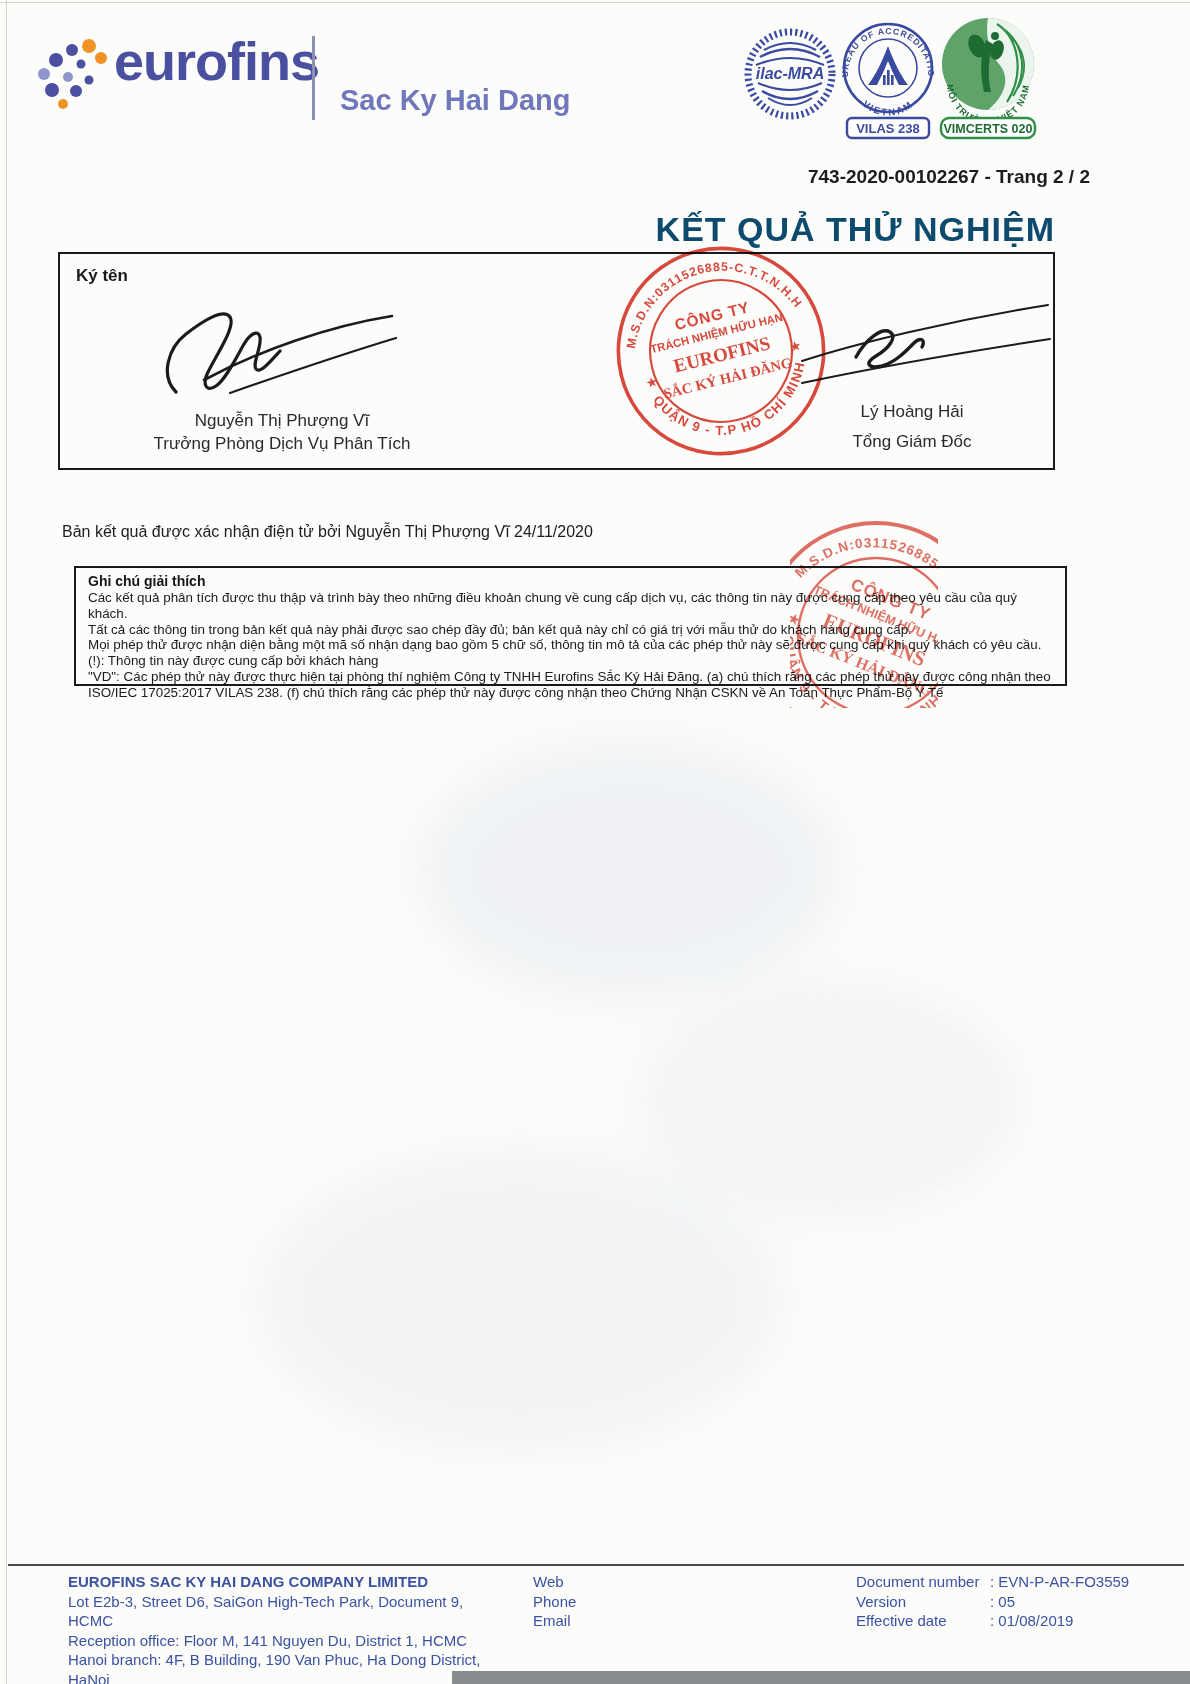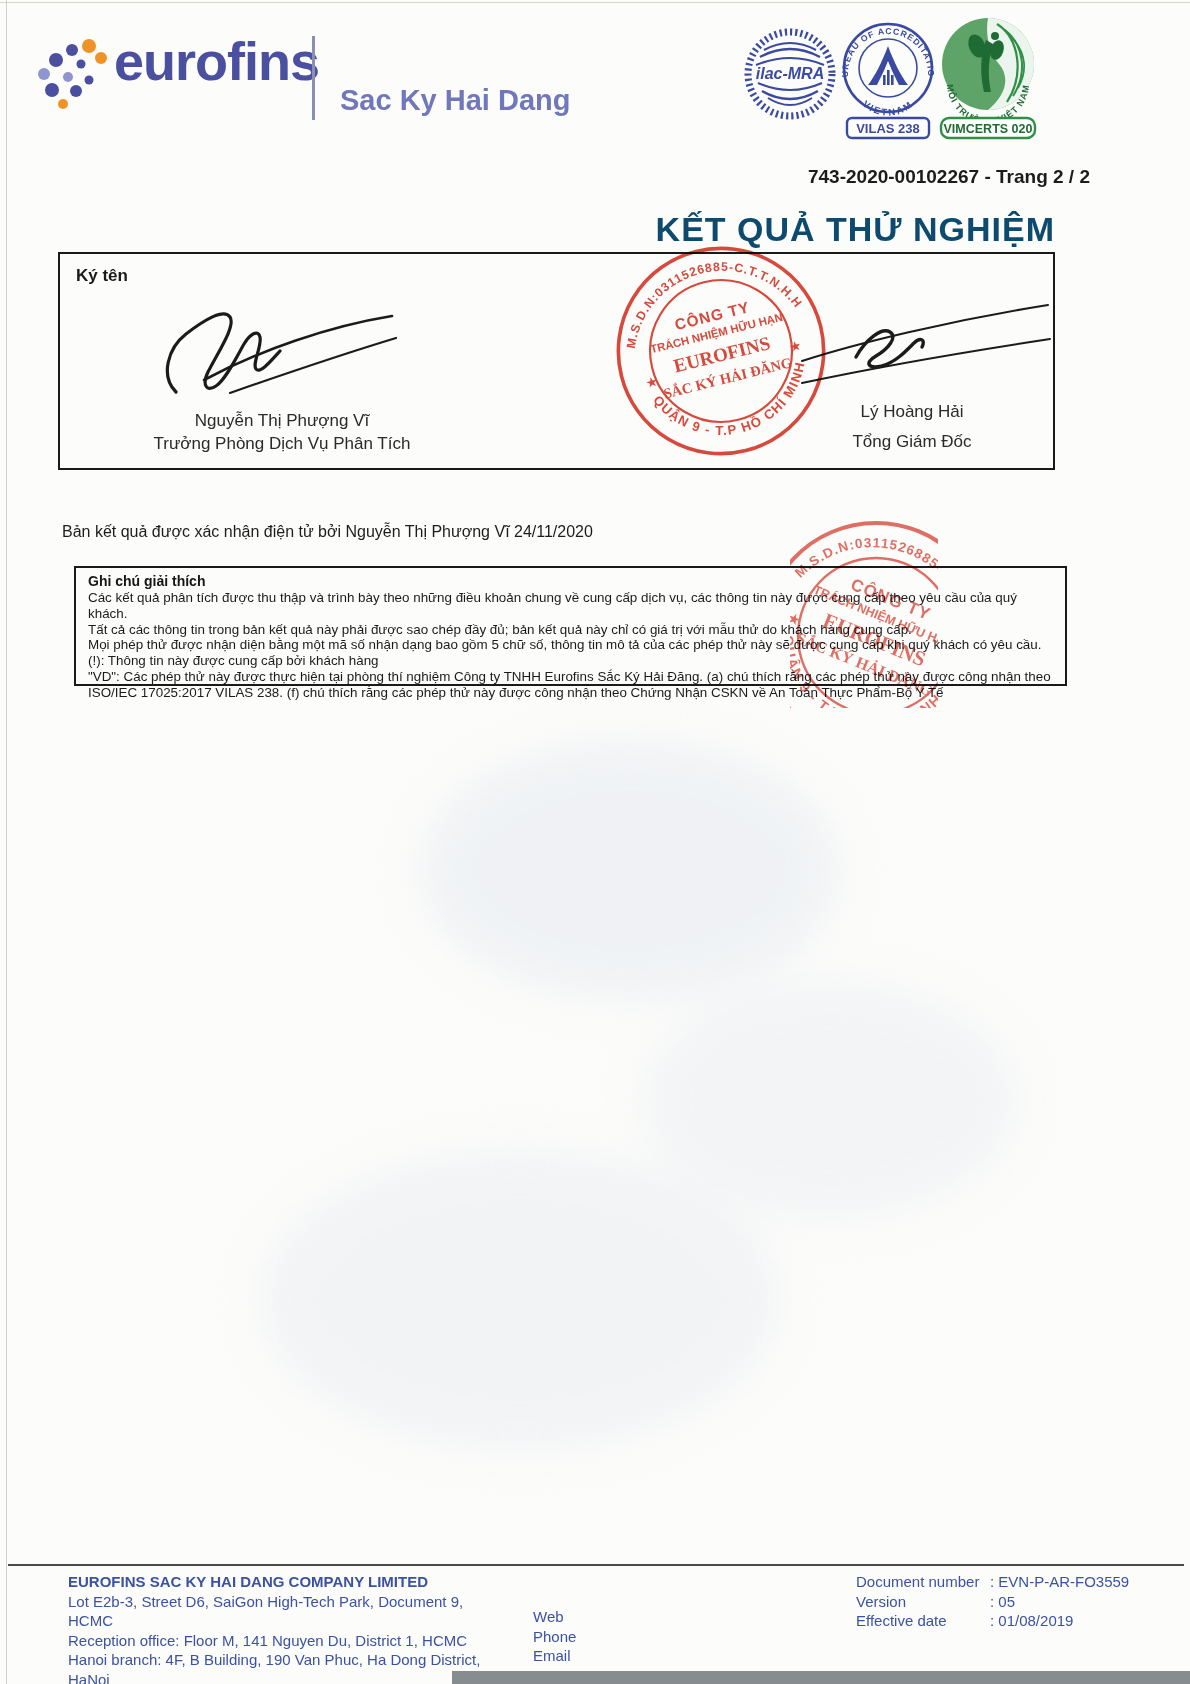--- a/index.html
+++ b/index.html
@@ -207,21 +207,21 @@
   <div class="abs footer-rule" style="left:8px;top:1564px;width:1176px;"></div>
 
   <div class="abs footer-col" style="left:68px;top:1572px;width:430px;">
     <div class="footer-company">EUROFINS SAC KY HAI DANG COMPANY LIMITED</div>
     <div>Lot E2b-3, Street D6, SaiGon High-Tech Park, Document 9, HCMC</div>
     <div>Reception office: Floor M, 141 Nguyen Du, District 1, HCMC</div>
     <div>Hanoi branch: 4F, B Building, 190 Van Phuc, Ha Dong District, HaNoi</div>
     <div>Can Tho branch: KVIP, Tra Noc 2 IP, O Mon District, Can Tho City</div>
   </div>
 
-  <div class="abs footer-col" style="left:533px;top:1572px;width:70px;margin-top:35px;">
+  <div class="abs footer-col" style="left:533px;top:1572px;width:70px;">
     <div>Web</div>
     <div>Phone</div>
     <div>Email</div>
   </div>
 
   <div class="abs footer-col" style="left:856px;top:1572px;width:140px;">
     <div>Document number</div>
     <div>Version</div>
     <div>Effective date</div>
   </div>

